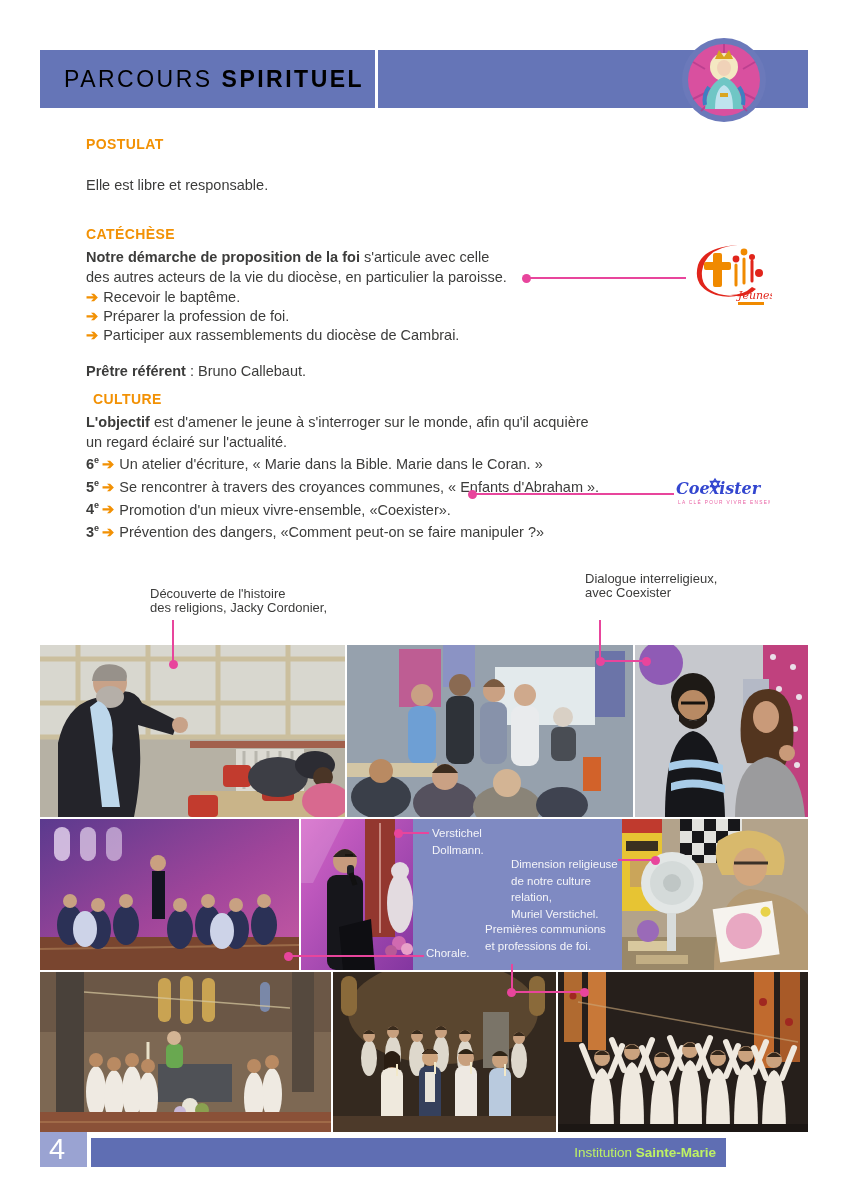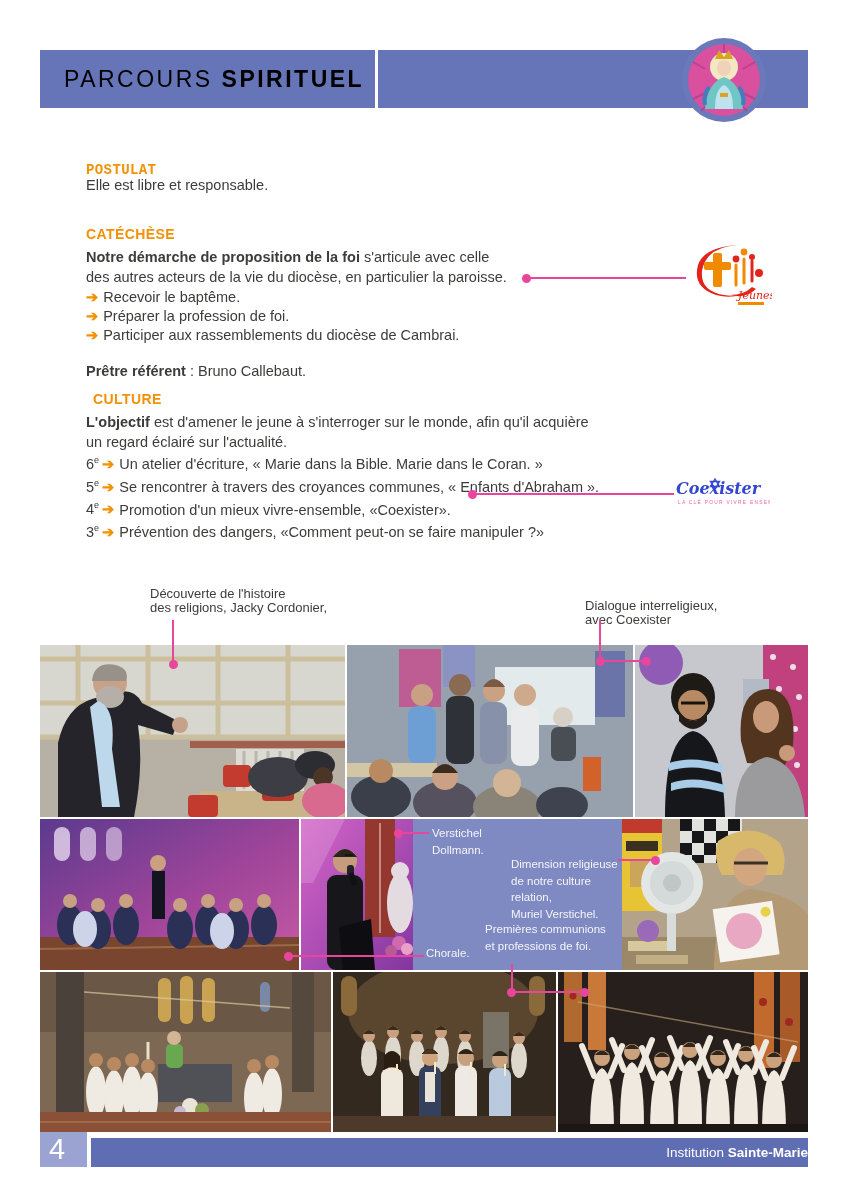--- a/index.html
+++ b/index.html
@@ -11,38 +11,38 @@
   #band-divider{left:335px;top:0;width:3px;height:58px;background:#fff;}
   #page-title{left:24px;top:0;height:58px;line-height:58px;color:#000000;font-size:23px;letter-spacing:2.5px;white-space:nowrap;}
   #page-title b{font-weight:bold;}
   #mary-logo{left:681px;top:37px;width:86px;height:86px;}
   
   .h-orange{color:#f29104;font-weight:bold;font-size:14px;letter-spacing:.4px;white-space:nowrap;}
   .par{font-size:14.5px;line-height:19.5px;white-space:nowrap;}
   .par b{font-weight:bold;}
   .b-row{font-size:14.5px;line-height:19px;white-space:nowrap;}
   .arrow{color:#f29104;font-weight:bold;margin-right:5px;}
-  .grade{font-weight:normal;margin-right:3px;margin-top:39px;}
+  .grade{font-weight:bold;margin-right:3px;margin-top:39px;}
   .grade sup{font-size:9px;}
   
   .pline{background:#e8459c;z-index:6;}
   .dot{width:9px;height:9px;border-radius:50%;background:#e8459c;z-index:6;}
   
   .cap-dark{font-size:13px;line-height:13.5px;color:#3c3c3b;white-space:nowrap;z-index:6;}
   
   .ph{overflow:hidden;background:#ccc;z-index:1;}
   .ph svg{display:block;width:100%;height:100%;}
   
   #caption-overlay{left:413px;top:819px;width:209px;height:151px;background:rgba(122,133,192,.96);z-index:4;}
   .cap-white{position:absolute;color:#f4f4f8;font-size:11.5px;line-height:16.5px;white-space:nowrap;}
   
   #page-box{left:40px;top:1132px;width:47px;height:35px;background:#9aa3d2;color:#fff;
             font-size:29px;line-height:35px;padding-left:9px;box-sizing:border-box;}
-  #footer-bar{left:91px;top:1138px;width:717px;height:29px;background:#5f6eb3;color:#ffffff;
-              font-size:13.5px;line-height:29px;text-align:right;box-sizing:border-box;}
+  #footer-bar{left:91px;top:1138px;width:635px;height:29px;background:#5f6eb3;color:#bef264;
+              font-size:13.5px;line-height:29px;text-align:right;padding-right:10px;box-sizing:border-box;}
   #footer-bar b{font-weight:bold;}
 </style>
 </head>
 <body>
 
 <div id="page">
 
   <div class="abs" id="band">
     <div class="abs" id="page-title"><span>PARCOURS </span><b>SPIRITUEL</b></div>
     <div class="abs" id="band-divider"></div>
@@ -65,21 +65,21 @@
       <path d="M34,22 L38,13 L43,20 L48,13 L52,22 Z" fill="#d9a520"></path>
       <ellipse cx="43" cy="31" rx="7" ry="8" fill="#f0d2b8"></ellipse>
       <path d="M24,72 Q26,46 43,40 Q60,46 62,72 Z" fill="#6fc6c5"></path>
       <path d="M34,72 Q34,52 43,48 Q52,52 52,72 Z" fill="#bfe3ee"></path>
       <path d="M39,56 h8 v4 h-8 Z" fill="#d9a520"></path>
       <path d="M28,50 Q22,58 24,68" stroke="#3e7fc1" stroke-width="4" fill="none"></path>
       <path d="M58,50 Q64,58 62,68" stroke="#3e7fc1" stroke-width="4" fill="none"></path>
     </svg>
   </div>
 
-  <div class="abs h-orange" style="left:86px;top:162px;font-family:Liberation Mono, monospace;">POSTULAT</div>
+  <div class="abs h-orange" style="left:86px;top:136px;">POSTULAT</div>
   <div class="abs par" style="left:86px;top:176px;">
     <div>Elle est libre et responsable.</div>
   </div>
 
   <div class="abs h-orange" style="left:86px;top:226px;">CATÉCHÈSE</div>
   <div class="abs par" style="left:86px;top:248px;">
     <div><b>Notre démarche de proposition de la foi</b><span> s'articule avec celle</span></div>
     <div>des autres acteurs de la vie du diocèse, en particulier la paroisse.</div>
   </div>
   <div class="abs" style="left:86px;top:288px;">
@@ -138,21 +138,21 @@
     </svg>
   </div>
 
   <div class="abs cap-dark" style="left:150px;top:587px;">
     <div>Découverte de l'histoire</div>
     <div>des religions, Jacky Cordonier,</div>
   </div>
   <div class="abs pline" style="left:172px;top:620px;width:2px;height:42px;"></div>
   <div class="abs dot" style="left:169px;top:660px;"></div>
 
-  <div class="abs cap-dark" style="left:585px;top:599px;">
+  <div class="abs cap-dark" style="left:585px;top:572px;">
     <div>Dialogue interreligieux,</div>
     <div>avec Coexister</div>
   </div>
   <div class="abs pline" style="left:599px;top:620px;width:2px;height:42px;"></div>
   <div class="abs pline" style="left:599px;top:660px;width:47px;height:2px;"></div>
   <div class="abs dot" style="left:596px;top:657px;"></div>
   <div class="abs dot" style="left:642px;top:657px;"></div>
 
   <div class="abs ph" style="left:40px;top:645px;width:305px;height:172px;">
     <svg viewBox="0 0 305 172" preserveAspectRatio="none">

